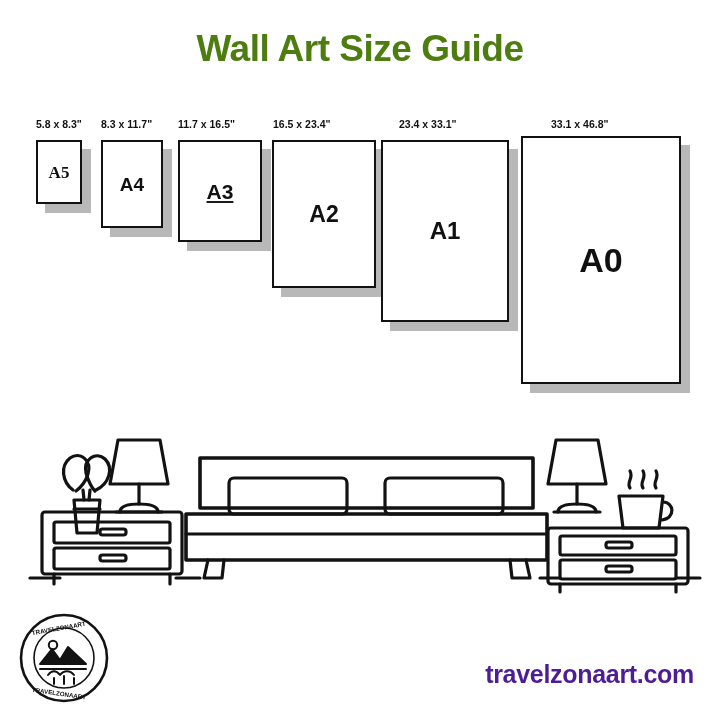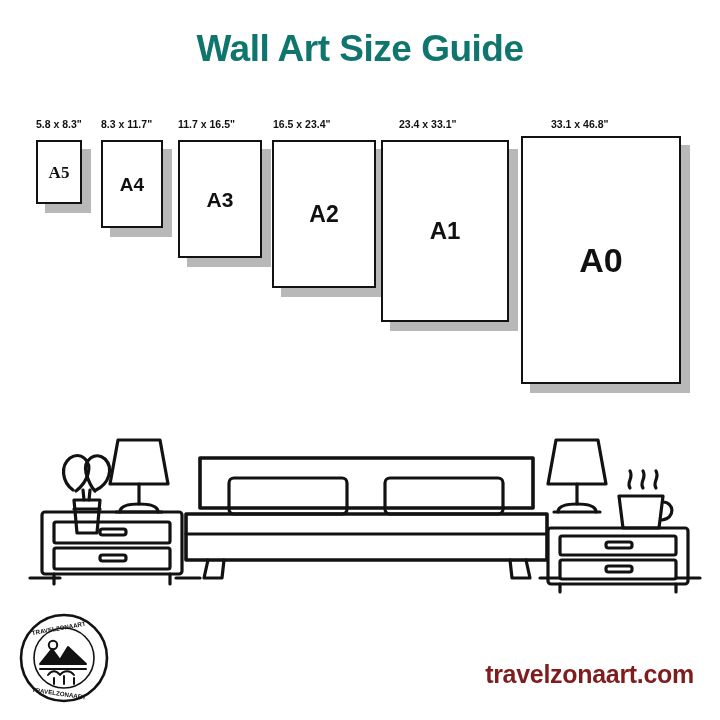--- a/index.html
+++ b/index.html
@@ -22,21 +22,21 @@
   }
   .title {
     position: absolute;
     top: 28px;
     left: 0;
     width: 720px;
     text-align: center;
     font-size: 37px;
     font-weight: bold;
     letter-spacing: -0.5px;
-    color: #0f766e;
+    color: #4d7c0f;
   }
 
   
   .frames {
     position: absolute;
     left: 0;
     top: 0;
     width: 720px;
     height: 420px;
   }
@@ -82,21 +82,21 @@
     top: 612px;
     width: 92px;
     height: 92px;
   }
   .site {
     position: absolute;
     right: 26px;
     top: 660px;
     font-size: 25px;
     font-weight: bold;
-    color: #7f1d1d;
+    color: #4c1d95;
     letter-spacing: -0.3px;
   }
 </style>
 </head>
 <body>
 
 <div class="page">
 
   <div class="title">Wall Art Size Guide</div>
 
@@ -111,21 +111,21 @@
 
     <div class="frame-group">
       <div class="frame-label" style="left:101px; top:118px;">8.3 x 11.7"</div>
       <div class="frame-box" style="left:101px; top:140px; width:62px; height:88px;">
         <span class="frame-name" style="font-size:19px;">A4</span>
       </div>
     </div>
 
     <div class="frame-group">
       <div class="frame-label" style="left:178px; top:118px;">11.7 x 16.5"</div>
-      <div class="frame-box" style="left:178px; top:140px; width:84px; height:118px;">
+      <div class="frame-box" style="left:178px; top:140px; width:84px; height:102px;text-decoration:underline;">
         <span class="frame-name" style="font-size:21px;">A3</span>
       </div>
     </div>
 
     <div class="frame-group">
       <div class="frame-label" style="left:273px; top:118px;">16.5 x 23.4"</div>
       <div class="frame-box" style="left:272px; top:140px; width:104px; height:148px;">
         <span class="frame-name" style="font-size:23px;">A2</span>
       </div>
     </div>

